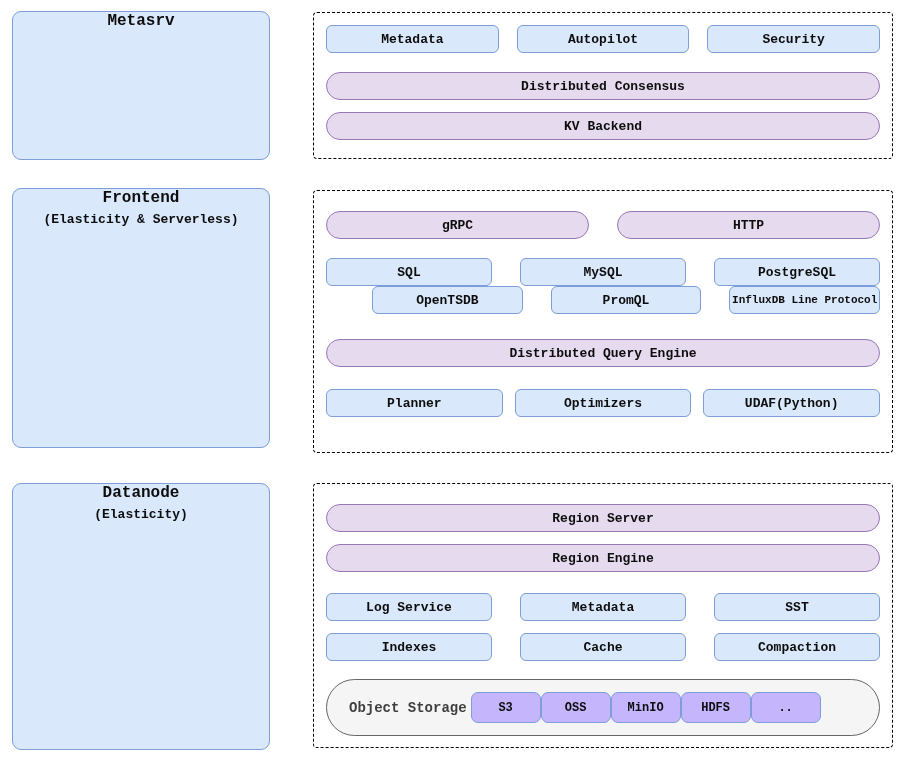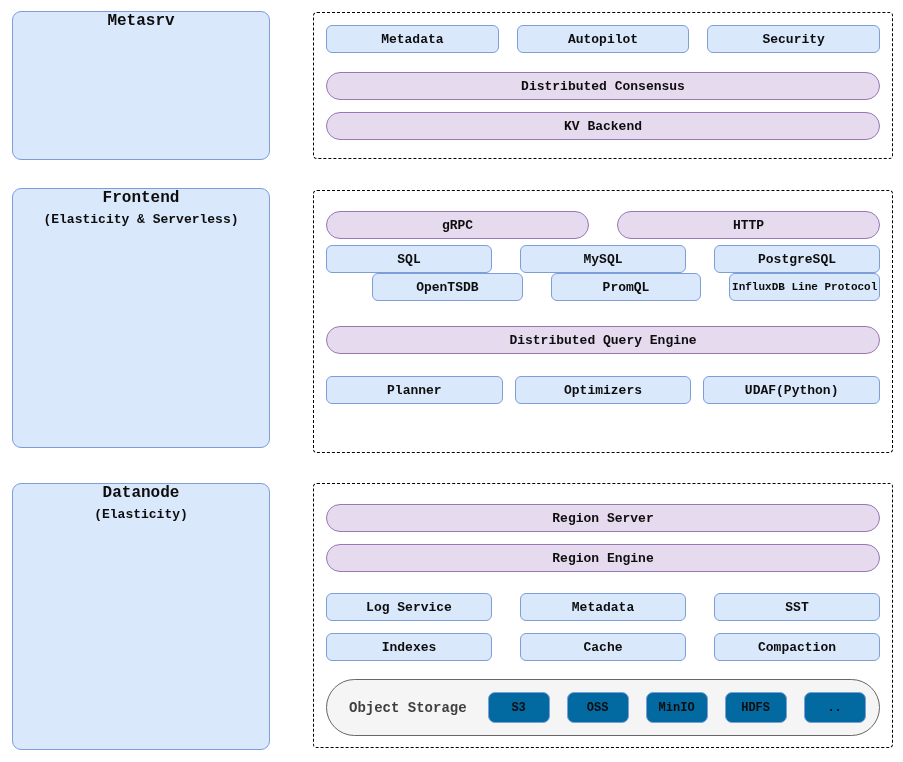--- a/index.html
+++ b/index.html
@@ -36,26 +36,26 @@
     height:28px; box-sizing:border-box;
     background:#e6daee; border:1px solid #9977b5; border-radius:14px;
     display:flex; align-items:center; justify-content:center;
     font-size:13px; font-weight:700; white-space:nowrap;
   }
   .pill.half { flex:1; }
   
   .obj-storage {
     margin-top:18px; height:57px; box-sizing:border-box;
     background:#f5f5f5; border:1px solid #666666; border-radius:29px;
-    display:flex; align-items:center; padding:0 12px 0 22px; gap:17px;
+    display:flex; align-items:center; padding:0 12px 0 22px; 
   }
   .obj-label { font-size:14px; font-weight:700; color:#3f3f3f; margin-right:4px; white-space:nowrap; }
   .obj-box {
-    width:62px; height:31px; box-sizing:border-box;
-    background:#0369a1; border:1px solid #7d9ed8; border-radius:7px;
+    width:70px; height:31px; box-sizing:border-box;
+    background:#c4b5fd; border:1px solid #7d9ed8; border-radius:7px;
     display:flex; align-items:center; justify-content:center;
     font-size:12px; font-weight:700;
   }
 </style>
 </head>
 <body>
 
 <div class="canvas">
 
   <div class="side-box" style="top:11px;height:149px;">
@@ -75,21 +75,21 @@
   <div class="side-box" style="top:188px;height:260px;">
     <div class="side-title">Frontend</div>
     <div class="side-subtitle">(Elasticity &amp; Serverless)</div>
   </div>
 
   <div class="panel" style="top:190px;height:263px;">
     <div class="row" style="margin-top:20px;">
       <div class="pill half">gRPC</div>
       <div class="pill half">HTTP</div>
     </div>
-    <div class="row" style="margin-top:6px;">
+    <div class="row" style="margin-top:19px;">
       <div class="box">SQL</div>
       <div class="box">MySQL</div>
       <div class="box">PostgreSQL</div>
     </div>
     <div class="row" style="padding-left:46px;">
       <div class="box">OpenTSDB</div>
       <div class="box">PromQL</div>
       <div class="box small-text">InfluxDB Line Protocol</div>
     </div>
     <div class="pill" style="margin-top:25px;">Distributed Query Engine</div>

